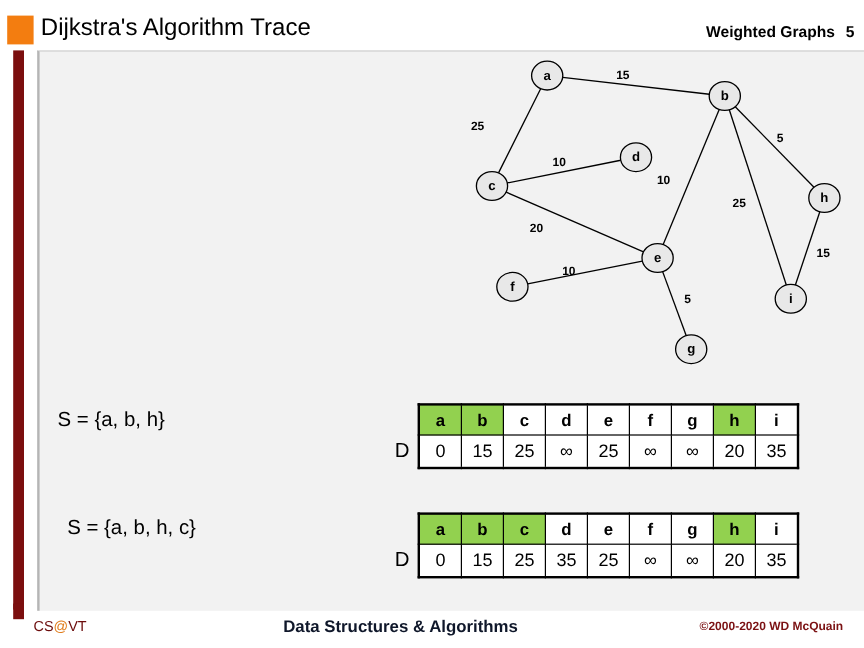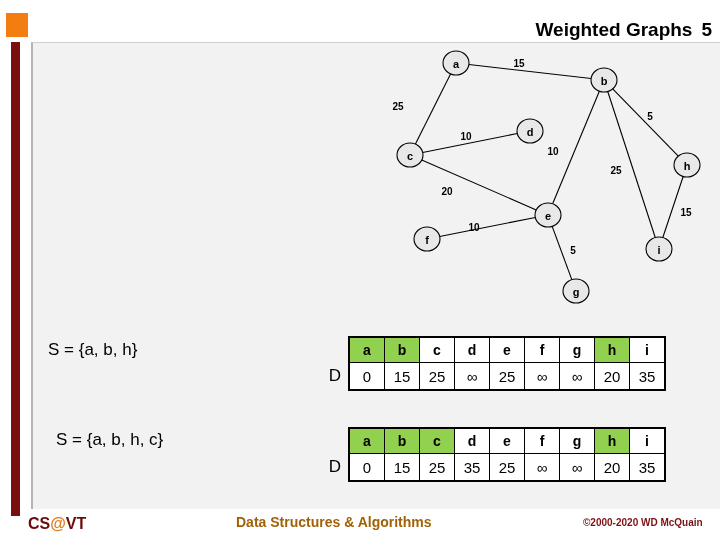--- a/index.html
+++ b/index.html
@@ -31,21 +31,21 @@
     top: 12px;
     font-size: 20px;
     color: #000000;
     letter-spacing: 0px;
     white-space: nowrap;
   }
   #header-right {
     position: absolute;
     right: 8px;
     top: 19px;
-    font-size: 19px;
+    font-size: 13px;
     font-weight: bold;
     color: #000000;
     white-space: nowrap;
   }
   #header-right .hdr-num {
     margin-left: 9px;
   }
 
   
   #left-bar {
@@ -176,51 +176,52 @@
   }
   .d-table td.inf {
     font-size: 15px;
   }
 
   
   #footer-cs {
     position: absolute;
     left: 28px;
     top: 515px;
-    font-size: 16px;
-    font-weight: bold;
+    font-size: 12px;
+    font-weight: normal;
     color: #6B0B0B;
     white-space: nowrap;
   }
   #footer-cs .at-sign { color: #E07B1A; }
   #footer-center {
     position: absolute;
     left: 236px;
     top: 514px;
     font-size: 14px;
     font-weight: bold;
-    color: #a16207;
+    color: #0f172a;
     white-space: nowrap;
   }
   #footer-right {
     position: absolute;
     left: 583px;
     top: 517px;
     font-size: 10px;
     font-weight: bold;
     color: #7B1113;
     white-space: nowrap;
   }
 </style>
 </head>
 <body>
 
 <div id="slide">
 
   <div id="header-orange-square"></div>
+  <div id="slide-title">Dijkstra's Algorithm Trace</div>
   <div id="header-right">
     <span>Weighted Graphs</span><span class="hdr-num">5</span>
   </div>
 
   <div id="left-bar"></div>
   <div id="content-panel"></div>
   <div id="left-bar-footer-cap"></div>
 
 
   <div id="graph-area">

